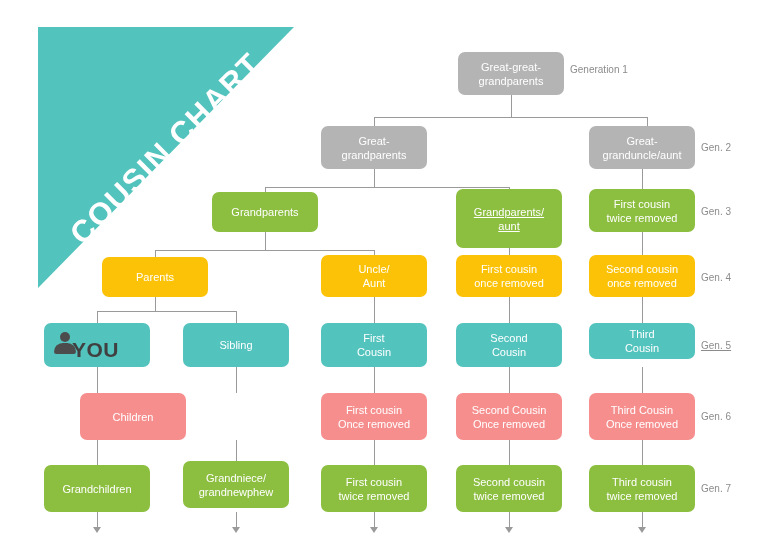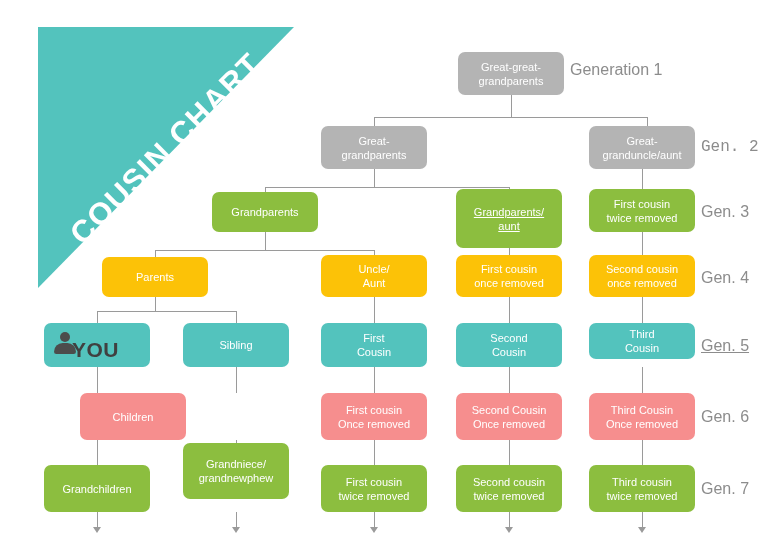--- a/index.html
+++ b/index.html
@@ -120,21 +120,21 @@
     color: #404040;
     margin-left: -6px;
     margin-top: 10px;
     letter-spacing: 0.5px;
   }
 
   
   .gen-label {
     position: absolute;
     color: #8c8c8c;
-    font-size: 16px;
+    font-size: 10px;
     line-height: 13px;
     white-space: nowrap;
   }
 </style>
 </head>
 <body>
 
 <div id="canvas">
 
   <div id="banner">
@@ -196,21 +196,21 @@
   <div class="arrow" style="left:638px; top:527px;"></div>
 
   <div class="node gray" style="left:458px; top:52px; width:106px; height:43px;">Great-great-
 grandparents</div>
   <div class="gen-label" style="left:570px; top:63px;">Generation 1</div>
 
   <div class="node gray" style="left:321px; top:126px; width:106px; height:43px;">Great-
 grandparents</div>
   <div class="node gray" style="left:589px; top:126px; width:106px; height:43px;">Great-
 granduncle/aunt</div>
-  <div class="gen-label" style="left:701px; top:141px;font-family:Liberation Mono, monospace;">Gen. 2</div>
+  <div class="gen-label" style="left:701px; top:141px;">Gen. 2</div>
 
   <div class="node green" style="left:212px; top:192px; width:106px; height:40px;">Grandparents</div>
   <div class="node green" style="left:456px; top:189px; width:106px; height:59px;text-decoration:underline;">Grandparents/
 aunt</div>
   <div class="node green" style="left:589px; top:189px; width:106px; height:43px;">First cousin
 twice removed</div>
   <div class="gen-label" style="left:701px; top:205px;">Gen. 3</div>
 
   <div class="node amber" style="left:102px; top:257px; width:106px; height:40px;">Parents</div>
   <div class="node amber" style="left:321px; top:255px; width:106px; height:42px;">Uncle/
@@ -239,21 +239,21 @@
   <div class="node pink" style="left:44px; top:393px; width:106px; height:47px;margin-left:36px;">Children</div>
   <div class="node pink" style="left:321px; top:393px; width:106px; height:47px;">First cousin
 Once removed</div>
   <div class="node pink" style="left:456px; top:393px; width:106px; height:47px;">Second Cousin
 Once removed</div>
   <div class="node pink" style="left:589px; top:393px; width:106px; height:47px;">Third Cousin
 Once removed</div>
   <div class="gen-label" style="left:701px; top:410px;">Gen. 6</div>
 
   <div class="node green" style="left:44px; top:465px; width:106px; height:47px;">Grandchildren</div>
-  <div class="node green" style="left:183px; top:443px; width:106px; height:56px;">Grandniece/
+  <div class="node green" style="left:183px; top:461px; width:106px; height:47px;">Grandniece/
 grandnewphew</div>
   <div class="node green" style="left:321px; top:465px; width:106px; height:47px;">First cousin
 twice removed</div>
   <div class="node green" style="left:456px; top:465px; width:106px; height:47px;">Second cousin
 twice removed</div>
   <div class="node green" style="left:589px; top:465px; width:106px; height:47px;">Third cousin
 twice removed</div>
   <div class="gen-label" style="left:701px; top:482px;">Gen. 7</div>
 
 </div>

